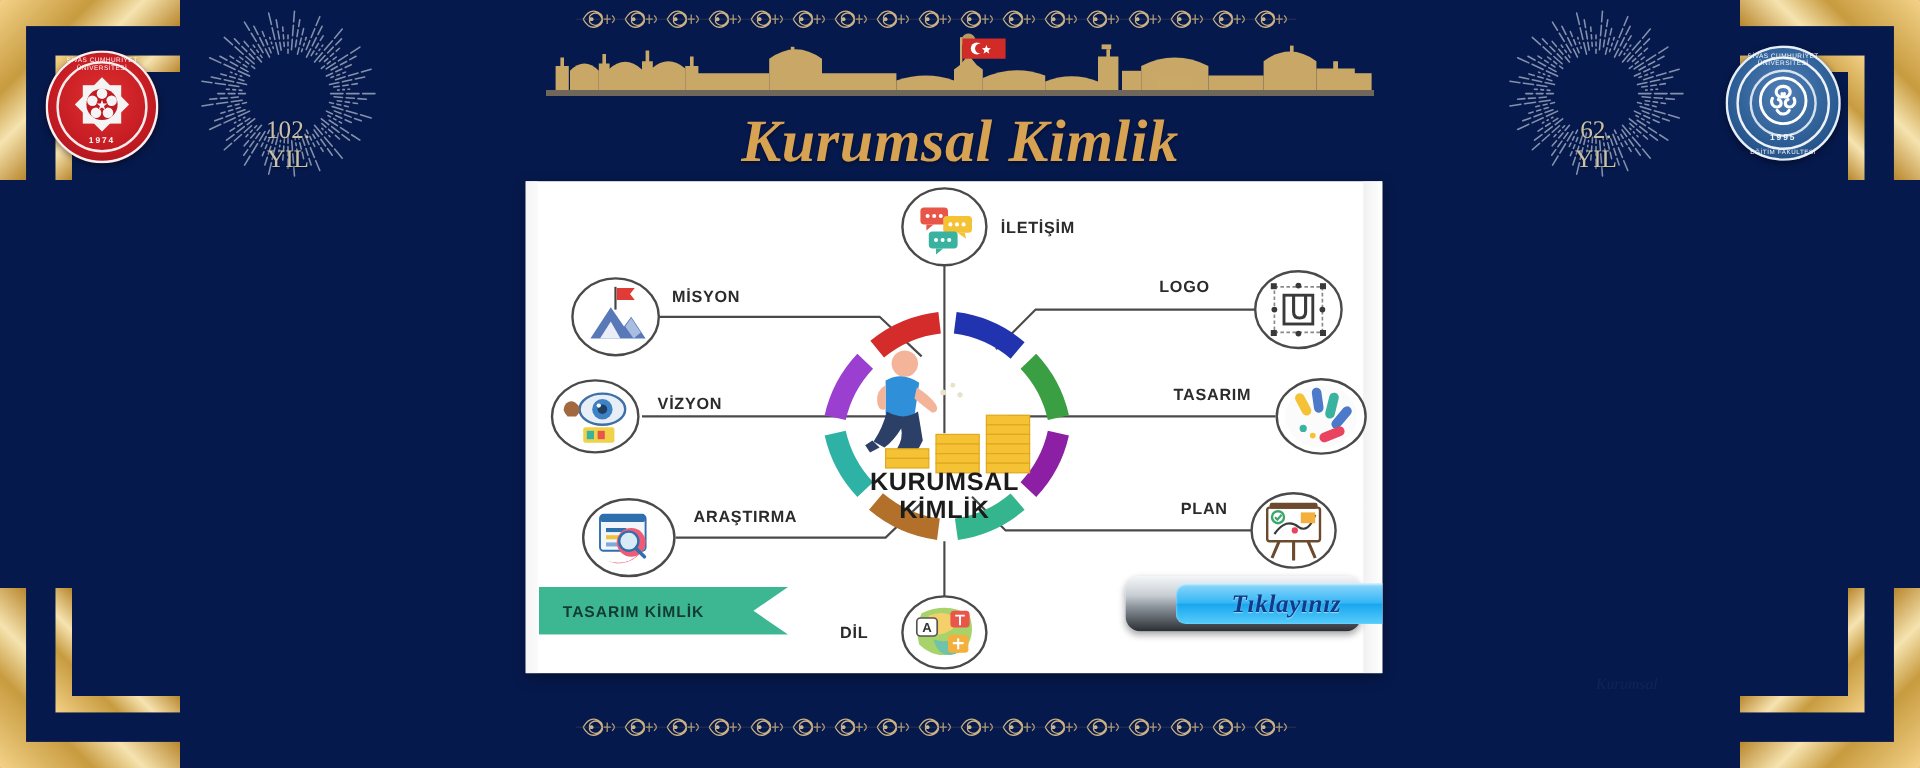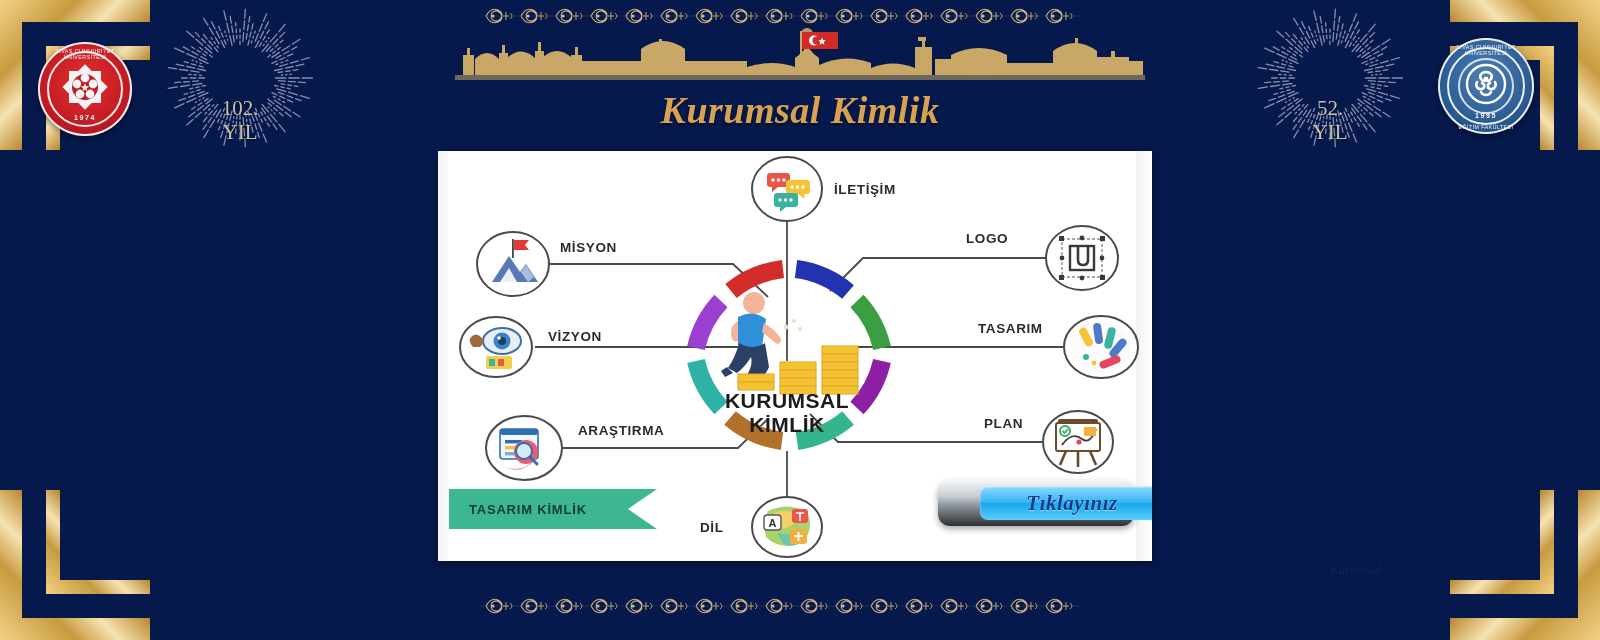--- a/index.html
+++ b/index.html
@@ -53,21 +53,21 @@
   
   .ornament{position:absolute;height:22px;left:480px;width:600px;}
   .orn-top{top:5px;}
   .orn-bottom{top:595px;}
 
   .skyline{position:absolute;left:455px;top:25px;width:690px;height:55px;}
 
   
   .title{position:absolute;left:0;right:0;top:88px;text-align:center;
     font-family:"Liberation Serif",serif;font-style:italic;font-weight:bold;
-    font-size:38px;color:#d9a котор;}
+    font-size:50px;color:#d9a котор;}
   .title{color:#dba martin;}
   .title{color:#d8a253;letter-spacing:.5px;text-shadow:0 2px 3px rgba(0,0,0,.4);}
 
   
   .panel{position:absolute;left:438px;top:151px;width:714px;height:410px;
     background:#ffffff;box-shadow:0 3px 10px rgba(0,0,0,.35);overflow:hidden;}
   .panel .pstripe{position:absolute;right:0;top:0;width:16px;height:100%;
     background:linear-gradient(90deg,#f1f1f1,#ffffff);}
   .panel .lstripe{position:absolute;left:0;top:0;width:10px;height:100%;
     background:linear-gradient(90deg,#f4f4f4,#fafafa);}
@@ -684,21 +684,21 @@
           <line x1="146.1" y1="65.8" x2="153.9" y2="64.2"></line>
           <line x1="128.1" y1="72.5" x2="132.7" y2="71.9"></line>
           <line x1="135.7" y1="71.5" x2="140.3" y2="70.8"></line>
           <line x1="143.2" y1="70.4" x2="147.8" y2="69.7"></line>
           <line x1="131.4" y1="75.1" x2="132.7" y2="75.0"></line>
           <line x1="135.7" y1="74.7" x2="137.0" y2="74.7"></line>
           <line x1="140.0" y1="74.4" x2="141.4" y2="74.3"></line>
         </g>
     </svg>
     <div class="btxt">
-      <div>52.</div>
+      <div>62.</div>
       <div>YIL</div>
     </div>
   </div>
 
   <svg class="ornament orn-top" viewBox="0 0 600 22" preserveAspectRatio="none">
     <g id="ornTop">
         <g transform="translate(6,11)">
           <path d="M0 0 q5 -9 12 -6 q6 3 3 8 q-3 5 -8 2 q-3 -2 -1 -5 M0 0 q5 9 12 6 q6 -3 3 -8 q-3 -5 -8 -2 q-3 2 -1 5" fill="none" stroke="#cbb184" stroke-width="1.1"></path>
           <path d="M17 0 h6 M20 -4 v8 M24 -3 q4 3 0 6" fill="none" stroke="#b9a279" stroke-width="1"></path>
           <circle cx="7" cy="0" r="1.6" fill="#d9c396"></circle>

